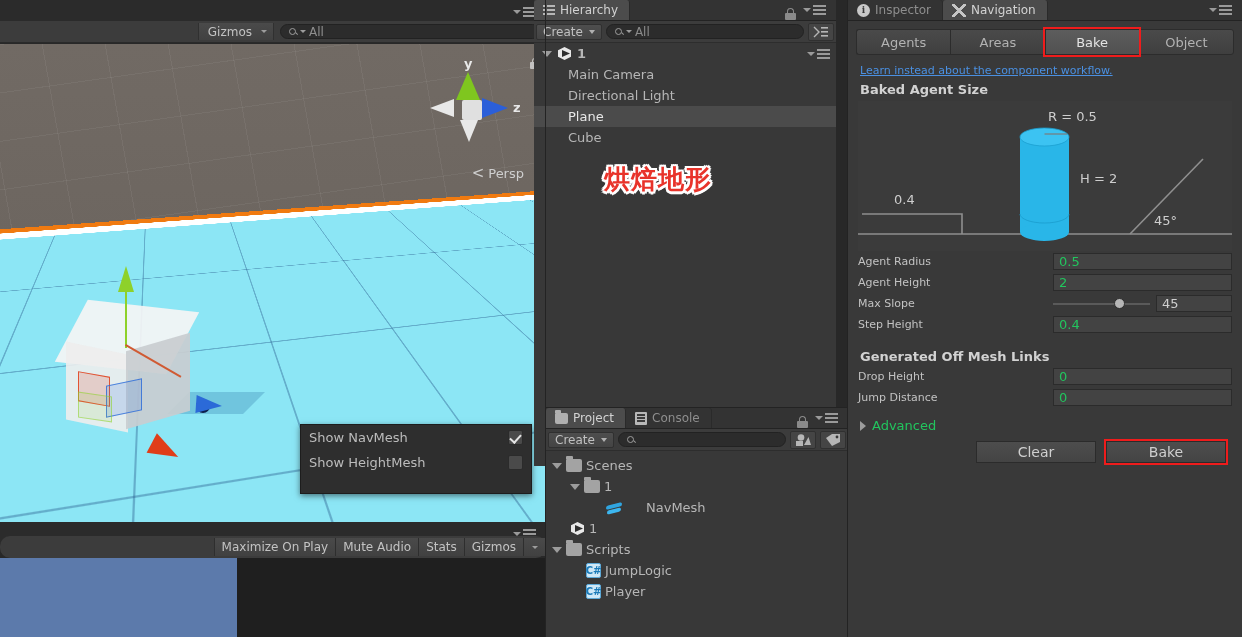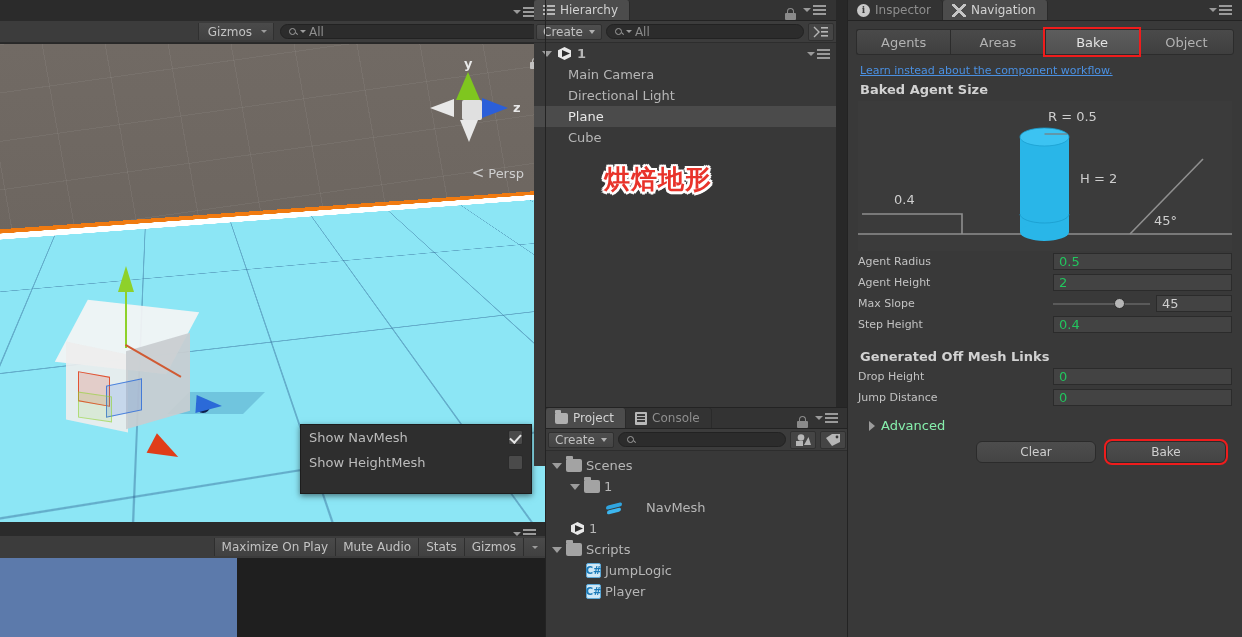--- a/index.html
+++ b/index.html
@@ -227,21 +227,21 @@
     content:"";position:absolute;left:3px;top:1px;width:5px;height:9px;
     border:solid #e4e4e4;border-width:0 2.2px 2.2px 0;transform:rotate(42deg);
   }
 
   
   .scene-bottom-strip{
     position:absolute;left:0;top:522px;width:546px;height:21px;background:#2b2b2b;
   }
   .game-toolbar{
     position:absolute;left:0;top:536px;width:546px;height:22px;
-    background:#3c3c3c;display:flex;align-items:center;justify-content:flex-end;
+    background:#3c3c3c;display:flex;align-items:center;justify-content:flex-end;border-radius:10px;
   }
   .gt-btn{
     height:18px;padding:0 7px;display:flex;align-items:center;
     background:linear-gradient(#4a4a4a,#414141);
     border-left:1px solid #2e2e2e;color:#c3c3c3;font-size:12px;
   }
   .gt-btn.last{border-right:1px solid #2e2e2e;}
   .game-preview{
     position:absolute;left:0;top:558px;width:546px;height:79px;background:#1f1f1f;
   }
@@ -374,28 +374,28 @@
   }
   .slider-track .bar{ width:100%; height:2px; background:#5a5a5a; }
   .slider-track .knob{
     position:absolute; left:63%; width:11px;height:11px;border-radius:50%;
     background:#b6b6b6; border:1px solid #2e2e2e;
   }
   .slider-num{
     width:76px;height:17px;background:#434343;border:1px solid #2b2b2b;
     display:flex;align-items:center;padding:0 5px;color:#cfcfcf;font-size:13px;margin-left:6px;
   }
-  .adv-row{ display:flex;align-items:center;gap:6px;margin:10px 0 0 21px;color:#86efac;font-size:13px; }
+  .adv-row{ display:flex;align-items:center;gap:6px;margin:10px 0 0 12px;color:#22c55e;font-size:13px; }
   .btn-row{ display:flex; justify-content:flex-end; gap:10px; margin:8px 16px 0 0; }
   .ubtn{
     width:120px;height:22px;
     background:linear-gradient(#4d4d4d,#444444);
-    border:1px solid #2b2b2b;border-radius:6px;
+    border:1px solid #2b2b2b;border-radius:0;
     display:flex;align-items:center;justify-content:center;
-    color:#cfcfcf;font-size:12px;
+    color:#cfcfcf;font-size:14px;
   }
   .divider-v{ position:absolute; width:1px; background:#232323; }
   .divider-h{ position:absolute; height:1px; background:#232323; }
 </style>
 </head>
 <body>
 
 <div class="root">
 
   <div class="panel" id="scene-view">

